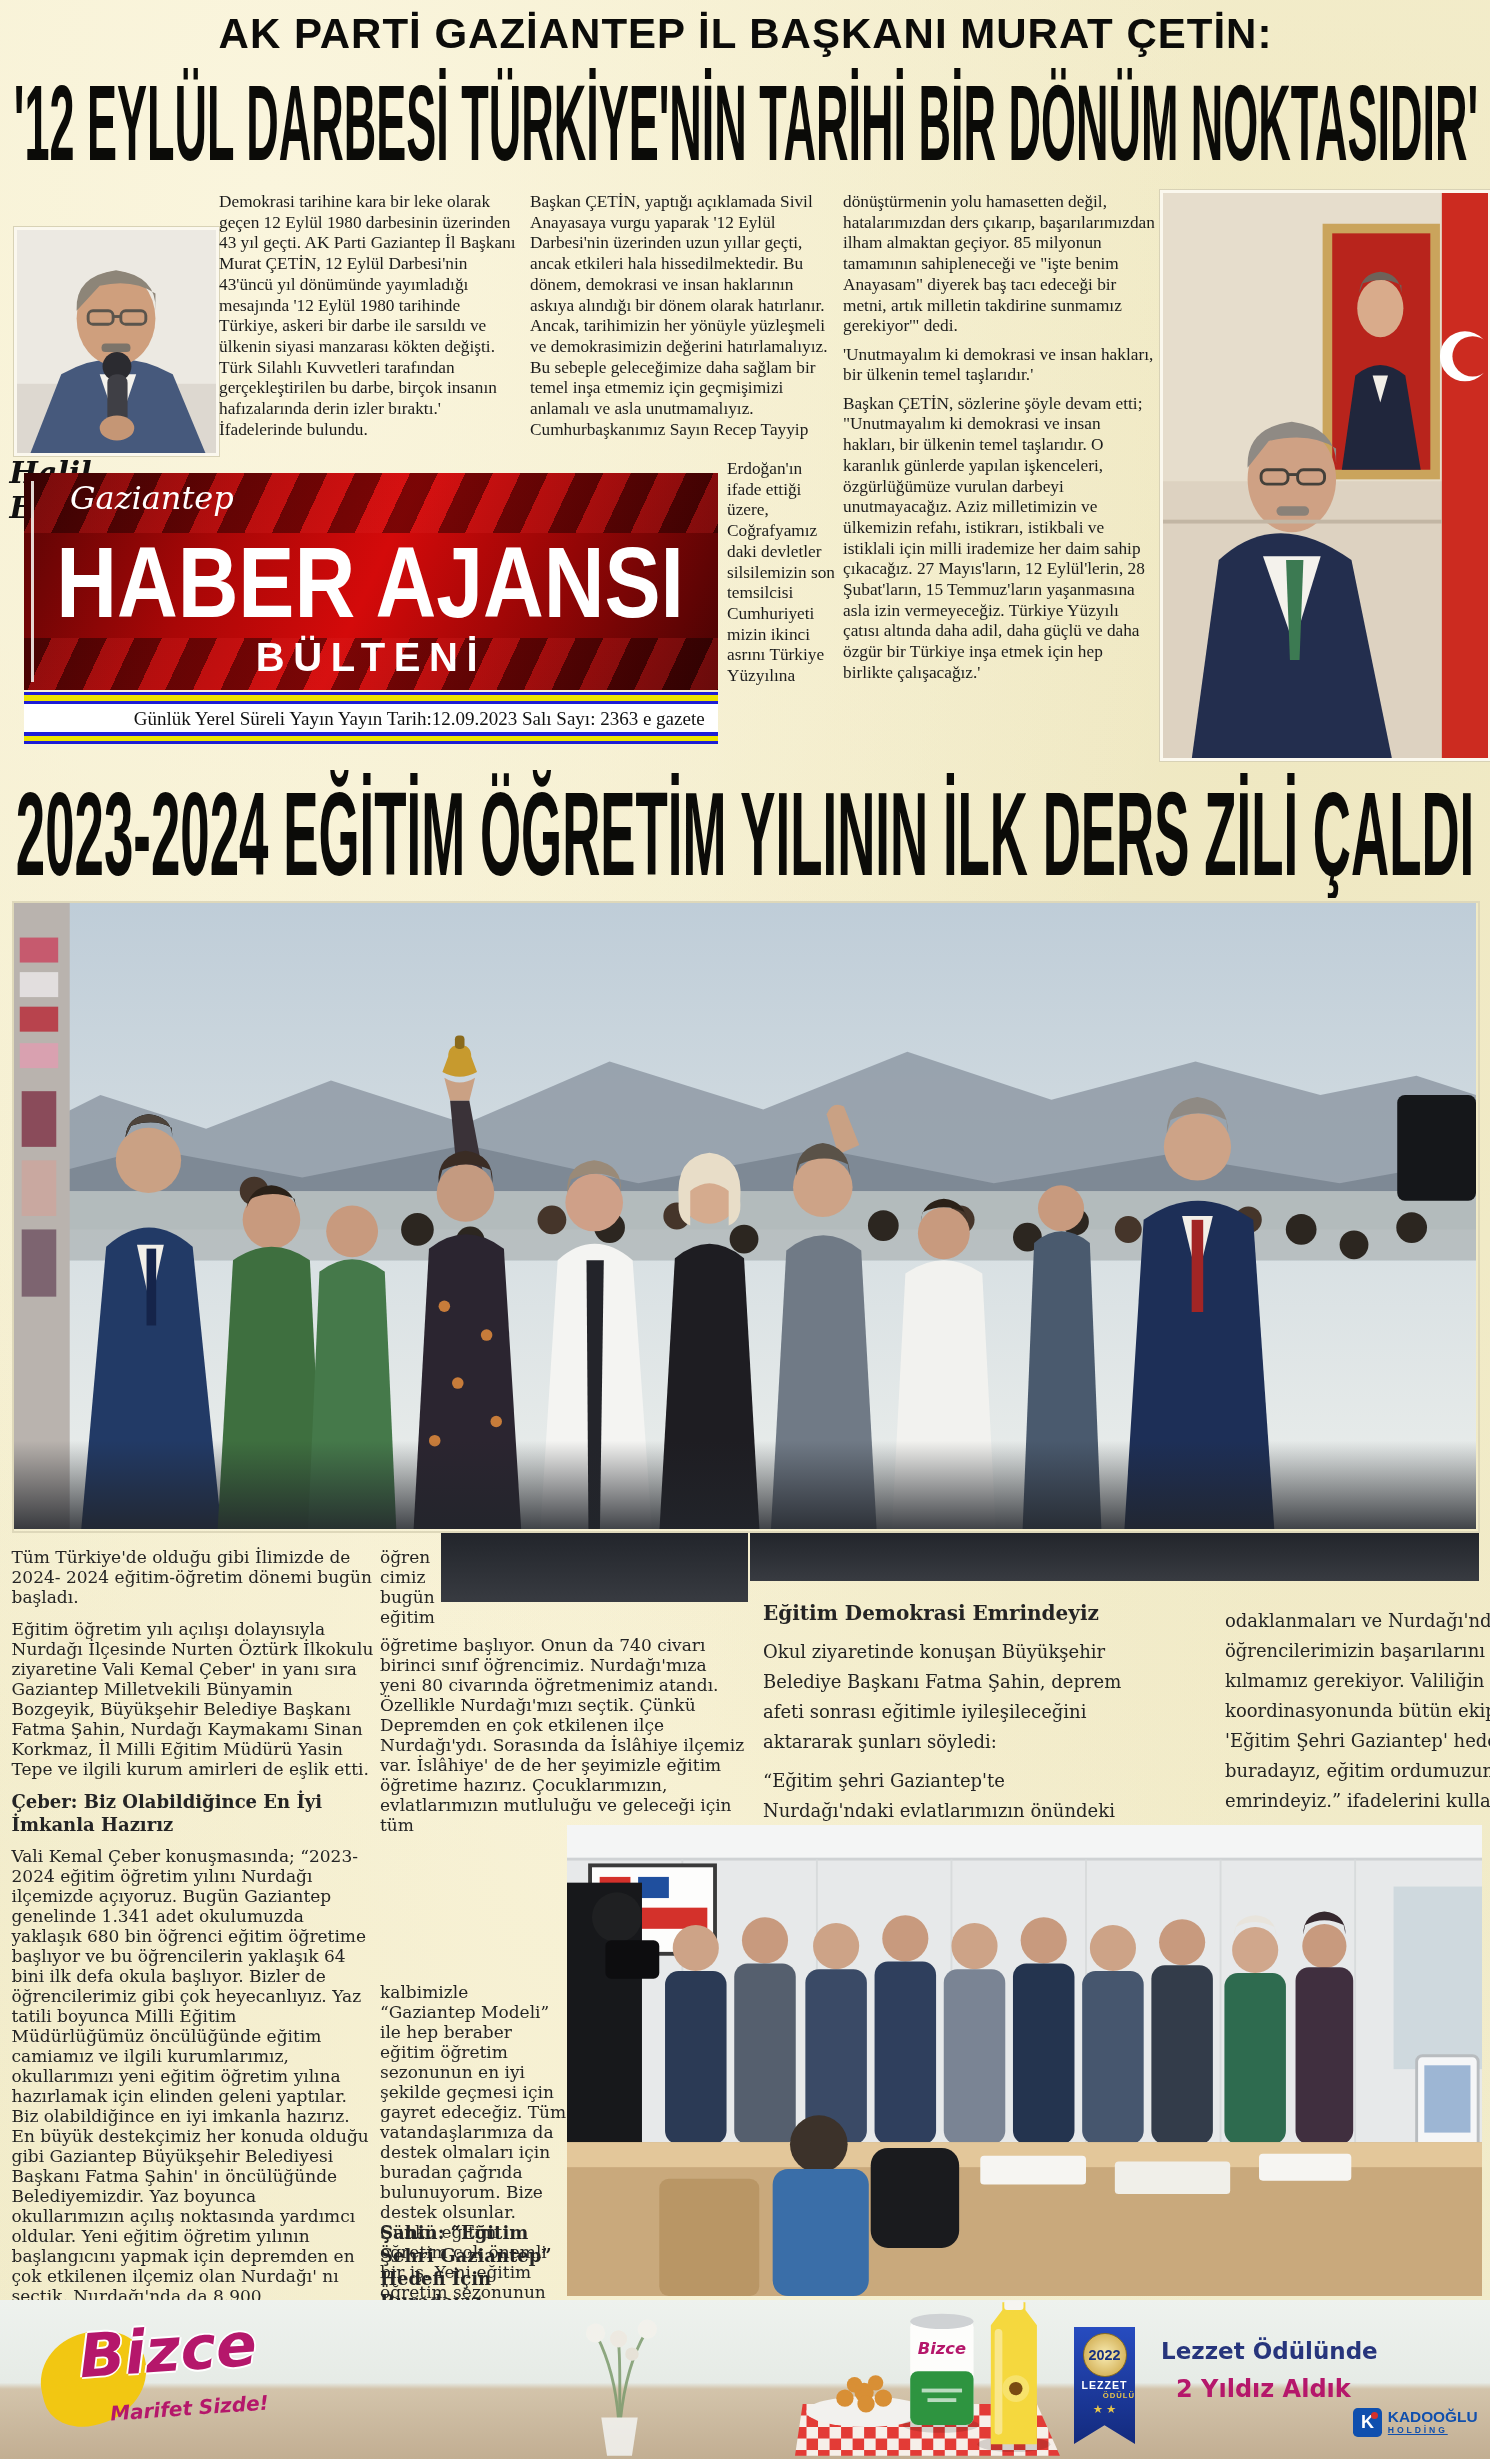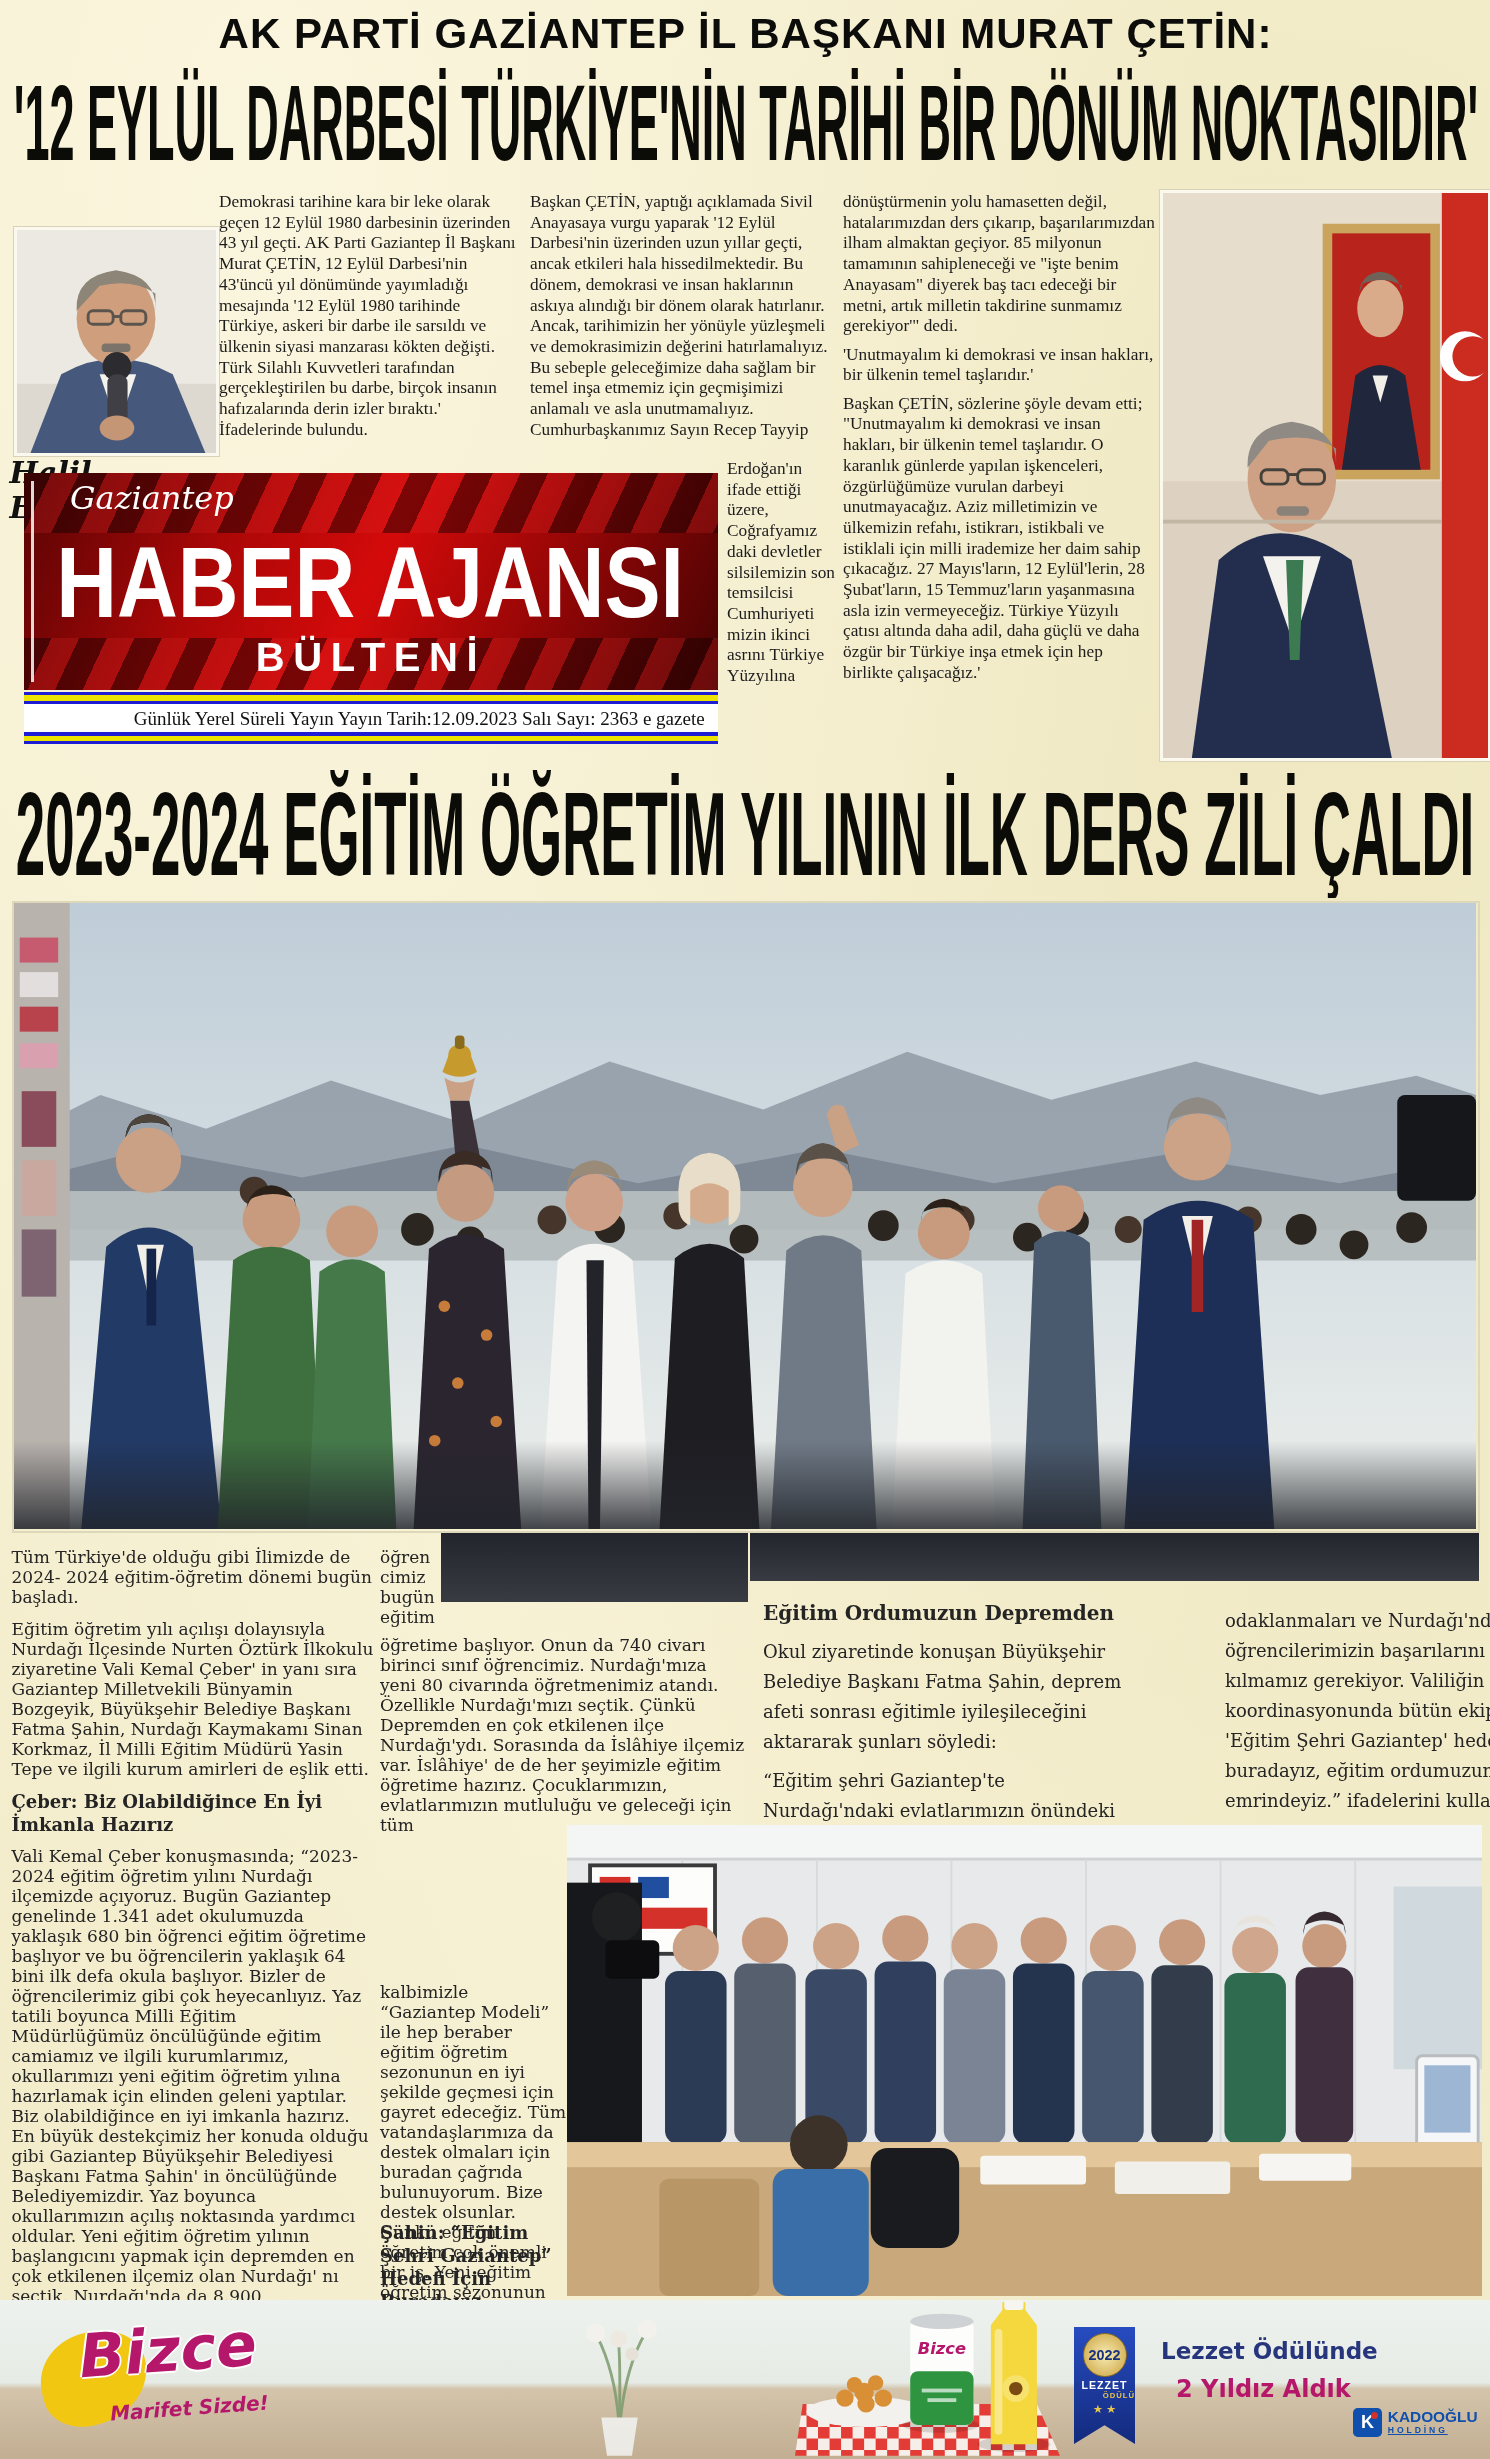--- a/index.html
+++ b/index.html
@@ -284,21 +284,21 @@
     <p>öğretime başlıyor. Onun da 740 civarı birinci sınıf öğrencimiz. Nurdağı'mıza yeni 80 civarında öğretmenimiz atandı. Özellikle Nurdağı'mızı seçtik. Çünkü Depremden en çok etkilenen ilçe Nurdağı'ydı. Sorasında da İslâhiye ilçemiz var. İslâhiye' de de her şeyimizle eğitim öğretime hazırız. Çocuklarımızın, evlatlarımızın mutluluğu ve geleceği için tüm</p>
   </div>
   <div class="abs s2" style="left:380px;top:1934px;width:188px;margin-top:48px;">
     <p>kalbimizle “Gaziantep Modeli” ile hep beraber eğitim öğretim sezonunun en iyi şekilde geçmesi için gayret edeceğiz. Tüm vatandaşlarımıza da destek olmaları için buradan çağrıda bulunuyorum. Bize destek olsunlar. Çünkü eğitim öğretim çok önemli bir iş. Yeni eğitim öğretim sezonunun hayırlı olmasını temenni ediyorum.” dedi.</p>
   </div>
   <div class="abs s2" style="left:380px;top:2219px;width:192px;">
     <h3>Şahin: “Eğitim Şehri Gaziantep” Hedefi İçin Buradayız,</h3>
   </div>
 
   <div class="abs s2 loose" style="left:763px;top:1602px;width:373px;">
-    <h3>Eğitim Ordumuzun Depremden</h3>
+    <h3>Eğitim Demokrasi Emrindeyiz</h3>
     <p>Okul ziyaretinde konuşan Büyükşehir Belediye Başkanı Fatma Şahin, deprem afeti sonrası eğitimle iyileşileceğini aktararak şunları söyledi:</p>
     <p>“Eğitim şehri Gaziantep'te Nurdağı'ndaki evlatlarımızın önündeki hedefe</p>
   </div>
   <div class="abs s2 loose" style="left:1180px;top:1606px;width:340px;margin-left:45px;">
     <p>odaklanmaları ve Nurdağı'nda öğrencilerimizin başarılarını sürekli kılmamız gerekiyor. Valiliğin koordinasyonunda bütün ekip 'Eğitim Şehri Gaziantep' hedefi için buradayız, eğitim ordumuzun emrindeyiz.” ifadelerini kullandı.</p>
   </div>
 
   <div class="abs" style="left:567px;top:1825px;width:915px;height:471px;">
     <svg width="915" height="471" viewBox="0 0 952 490" preserveAspectRatio="none">
       <rect width="952" height="490" fill="#e7e9ea"></rect>

